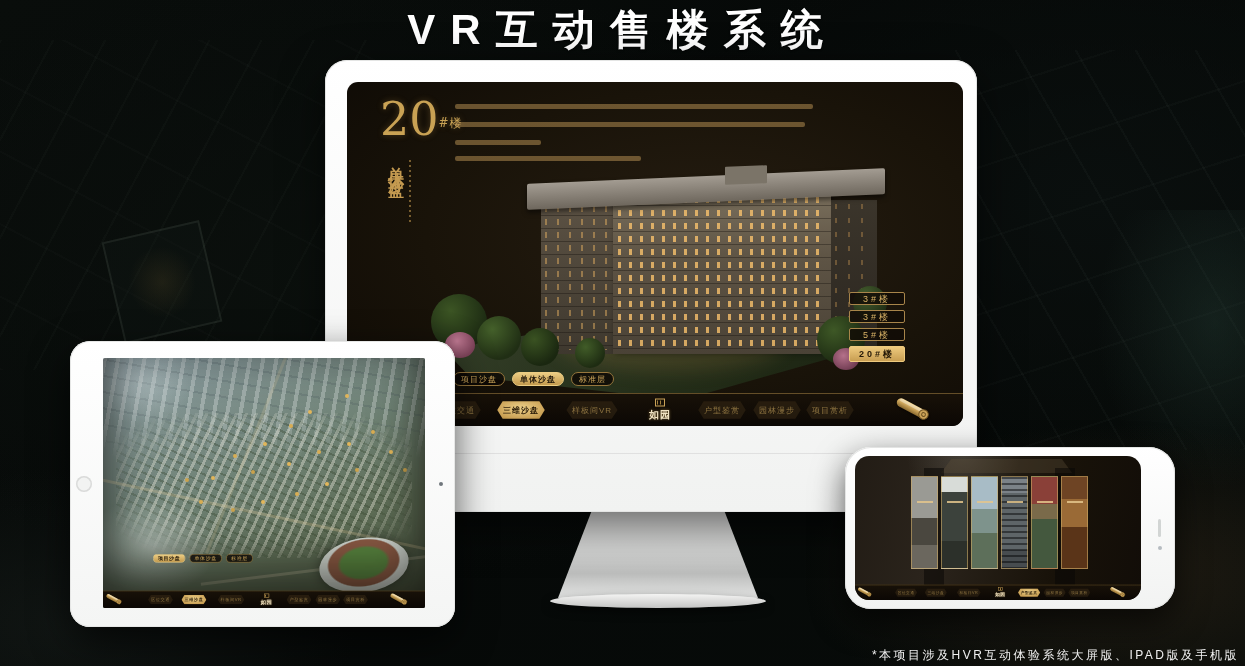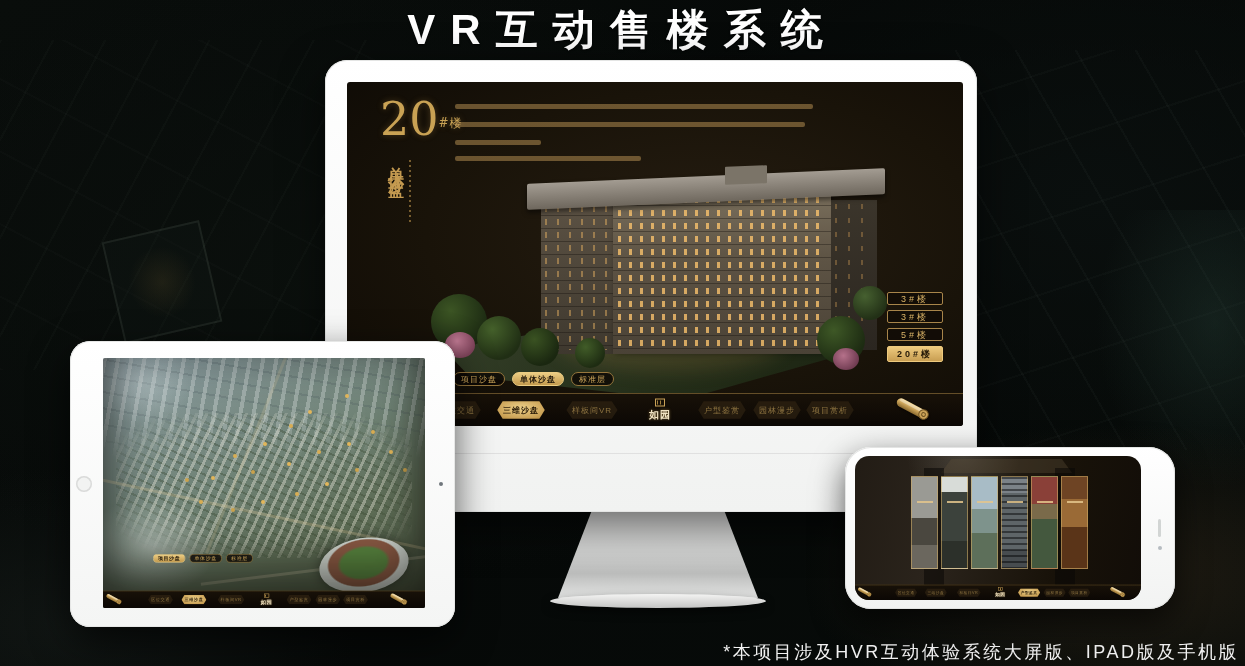--- a/index.html
+++ b/index.html
@@ -24,32 +24,32 @@
   .bg-water-r{position:absolute;right:0;top:210px;width:150px;height:280px;
     background:radial-gradient(ellipse at 80% 40%,rgba(45,75,65,.32),transparent 70%);}
   .bg-photo-br{position:absolute;right:0;bottom:0;width:440px;height:240px;
     background:radial-gradient(ellipse at 72% 62%,rgba(72,54,33,.38),transparent 72%);}
   .bg-dim-bl{position:absolute;left:0;bottom:0;width:360px;height:200px;
     background:radial-gradient(ellipse at 20% 80%,rgba(40,48,44,.30),transparent 70%);}
 
   
   .page-title{position:absolute;top:2px;left:0;width:100%;text-align:center;color:#fff;
     font-size:42px;font-weight:bold;letter-spacing:15px;text-shadow:0 1px 2px rgba(0,0,0,.7);}
-  .footnote{position:absolute;right:6px;bottom:2px;color:#f2f2f2;font-size:18px;letter-spacing:2.5px;}
+  .footnote{position:absolute;right:6px;bottom:2px;color:#f2f2f2;font-size:12px;letter-spacing:2.5px;}
 
   
   .monitor-body{position:absolute;left:325px;top:60px;width:652px;height:452px;border-radius:22px;
     background:linear-gradient(#ffffff,#f1f2f1);box-shadow:0 14px 44px rgba(0,0,0,.6),inset 0 0 0 1px #e4e5e4;}
   .monitor-seam{position:absolute;left:0;top:393px;width:100%;height:1px;background:rgba(0,0,0,.08);}
   .monitor-stand-neck{position:absolute;left:558px;top:510px;width:200px;height:88px;
     clip-path:polygon(17% 0,83% 0,100% 100%,0 100%);
     background:linear-gradient(180deg,#ededec 0%,#d6d7d6 45%,#bcbdbc 72%,#e2e3e2 100%);}
   .monitor-stand-base{position:absolute;left:550px;top:594px;width:216px;height:14px;border-radius:50%;
     background:linear-gradient(#f4f4f3,#c3c4c3);box-shadow:0 4px 10px rgba(0,0,0,.55);}
-  .monitor-screen{position:absolute;left:22px;top:22px;width:616px;height:344px;border-radius:3px;overflow:hidden;
+  .monitor-screen{position:absolute;left:22px;top:22px;width:616px;height:344px;border-radius:11px;overflow:hidden;
     background:radial-gradient(ellipse at 58% 45%,#261d11 0%,#191309 55%,#0e0a05 100%);padding-left:6px;}
 
   
   .hl-num{position:absolute;left:33px;top:14px;font-family:"DejaVu Serif","Liberation Serif",serif;
     font-size:46px;line-height:1;color:#c9a254;text-shadow:0 0 6px rgba(180,140,70,.35);}
   .hl-unit{font-size:12px;letter-spacing:1px;vertical-align:8px;}
   .hl-sub{position:absolute;left:38px;top:72px;writing-mode:vertical-rl;font-size:16px;letter-spacing:5px;
     color:#c49a50;font-family:"DejaVu Serif","Liberation Serif",serif;font-weight:bold;}
   .hl-en{position:absolute;left:62px;top:78px;width:2px;height:64px;
     background:repeating-linear-gradient(180deg,rgba(197,154,78,.55) 0 2px,transparent 2px 5px);}
@@ -95,21 +95,21 @@
   .t2{left:52px;top:150px;width:44px;height:44px;background:radial-gradient(circle at 35% 30%,#44602a,#202e14 72%);}
   .t3{left:96px;top:162px;width:38px;height:38px;background:radial-gradient(circle at 35% 30%,#3a5222,#1a2710 72%);}
   .t4{left:392px;top:150px;width:48px;height:48px;background:radial-gradient(circle at 35% 30%,#3e5826,#1d2b12 72%);}
   .t5{left:428px;top:120px;width:34px;height:34px;background:radial-gradient(circle at 35% 30%,#466030,#22301ا 72%);}
   .t5{left:428px;top:120px;width:34px;height:34px;background:radial-gradient(circle at 35% 30%,#466030,#223016 72%);}
   .t6{left:150px;top:172px;width:30px;height:30px;background:radial-gradient(circle at 35% 30%,#415c28,#1e2c12 72%);}
   .tp1{left:20px;top:166px;width:30px;height:26px;background:radial-gradient(circle at 40% 35%,#c07a93,#7c4158 75%);}
   .tp2{left:408px;top:182px;width:26px;height:22px;background:radial-gradient(circle at 40% 35%,#b5718a,#6e3a50 75%);}
 
   
-  .floor-btns{position:absolute;left:540px;top:210px;display:flex;flex-direction:column;gap:5px;align-items:center;}
+  .floor-btns{position:absolute;left:502px;top:210px;display:flex;flex-direction:column;gap:5px;align-items:center;}
   .floor-btn{width:56px;height:13px;line-height:12px;text-align:center;font-size:9px;letter-spacing:3px;
     color:#d9b266;border:1px solid #a8854a;background:rgba(18,12,6,.85);border-radius:2px;cursor:pointer;}
   .floor-btn.active{background:linear-gradient(#eeca7e,#c89e52);color:#241807;font-weight:bold;
     height:16px;line-height:15px;border-color:#eeca7e;}
 
   
   .mode-tabs{display:flex;gap:7px;}
   .mode-tab{height:14px;line-height:13px;padding:0 7px;font-size:8px;letter-spacing:1px;color:#cda65a;
     border:1px solid #96763c;border-radius:8px;background:rgba(12,8,4,.8);white-space:nowrap;cursor:pointer;}
   .mode-tab.active{background:linear-gradient(#eccd83,#c39a4e);color:#241a0c;border-color:#eccd83;font-weight:bold;}

